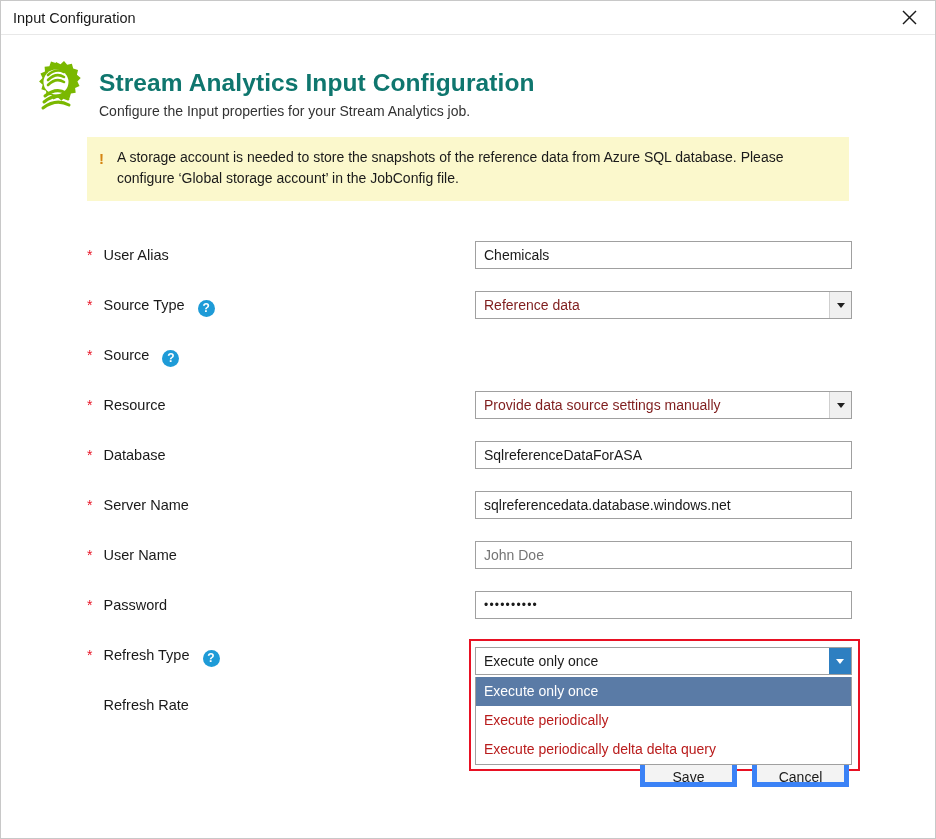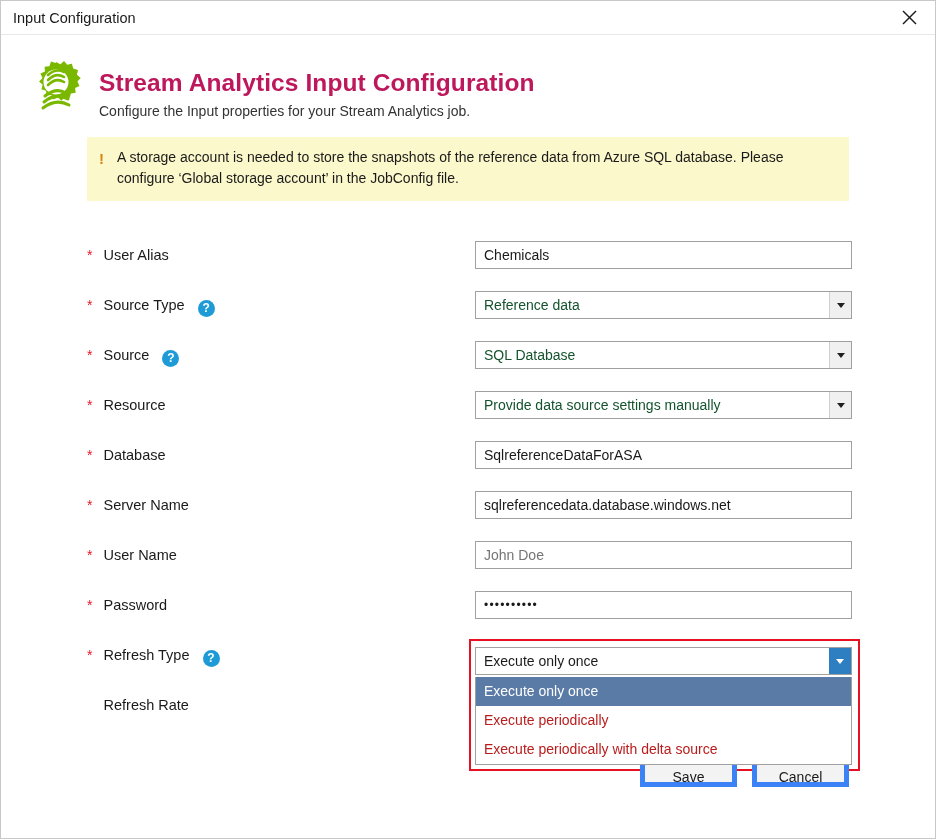--- a/index.html
+++ b/index.html
@@ -56,21 +56,21 @@
     top: 22px;
     width: 58px;
     height: 58px;
   }
   .header-title {
     position: absolute;
     left: 98px;
     top: 34px;
     font-size: 24.5px;
     font-weight: bold;
-    color: #be185d;
+    color: #0f766e;
     letter-spacing: 0.1px;
   }
   .header-sub {
     position: absolute;
     left: 98px;
     top: 68px;
     font-size: 14px;
     color: #333333;
   }
 
@@ -160,21 +160,21 @@
     height: 28px;
     border: 1px solid #a0a0a0;
     background: #ffffff;
   }
   .combo .val {
     position: absolute;
     left: 8px;
     top: 0;
     line-height: 26px;
     font-size: 14px;
-    color: #14532d;
+    color: #7f1d1d;
   }
   .combo .arrow {
     position: absolute;
     right: 0;
     top: 0;
     width: 22px;
     height: 26px;
     background: #f0f0f0;
     border-left: 1px solid #cfcfcf;
     display: flex;
@@ -338,26 +338,20 @@
           </span>
       </div>
     </div>
 
     <div class="row">
       <div class="label-wrap">
         <span class="star">*</span>
         <span>Source</span>
         <span class="help-icon">?</span>
       </div>
-      <div class="combo">
-        <span class="val">SQL Database</span>
-        <span class="arrow">
-            <span class="tri"></span>
-          </span>
-      </div>
     </div>
 
     <div class="row">
       <div class="label-wrap">
         <span class="star">*</span>
         <span>Resource</span>
       </div>
       <div class="combo">
         <span class="val">Provide data source settings manually</span>
         <span class="arrow">
@@ -417,21 +411,21 @@
 
   <div class="dd-combo">
     <span class="val">Execute only once</span>
     <span class="arrow">
         <span class="tri"></span>
       </span>
   </div>
   <div class="dd-list">
     <div class="dd-item sel">Execute only once</div>
     <div class="dd-item">Execute periodically</div>
-    <div class="dd-item">Execute periodically with delta source</div>
+    <div class="dd-item">Execute periodically delta delta query</div>
   </div>
   <div class="dd-highlight"></div>
 
   <div class="buttons">
     <div class="btn save">Save</div>
     <div class="btn cancel">Cancel</div>
   </div>
 
 </div>
 

